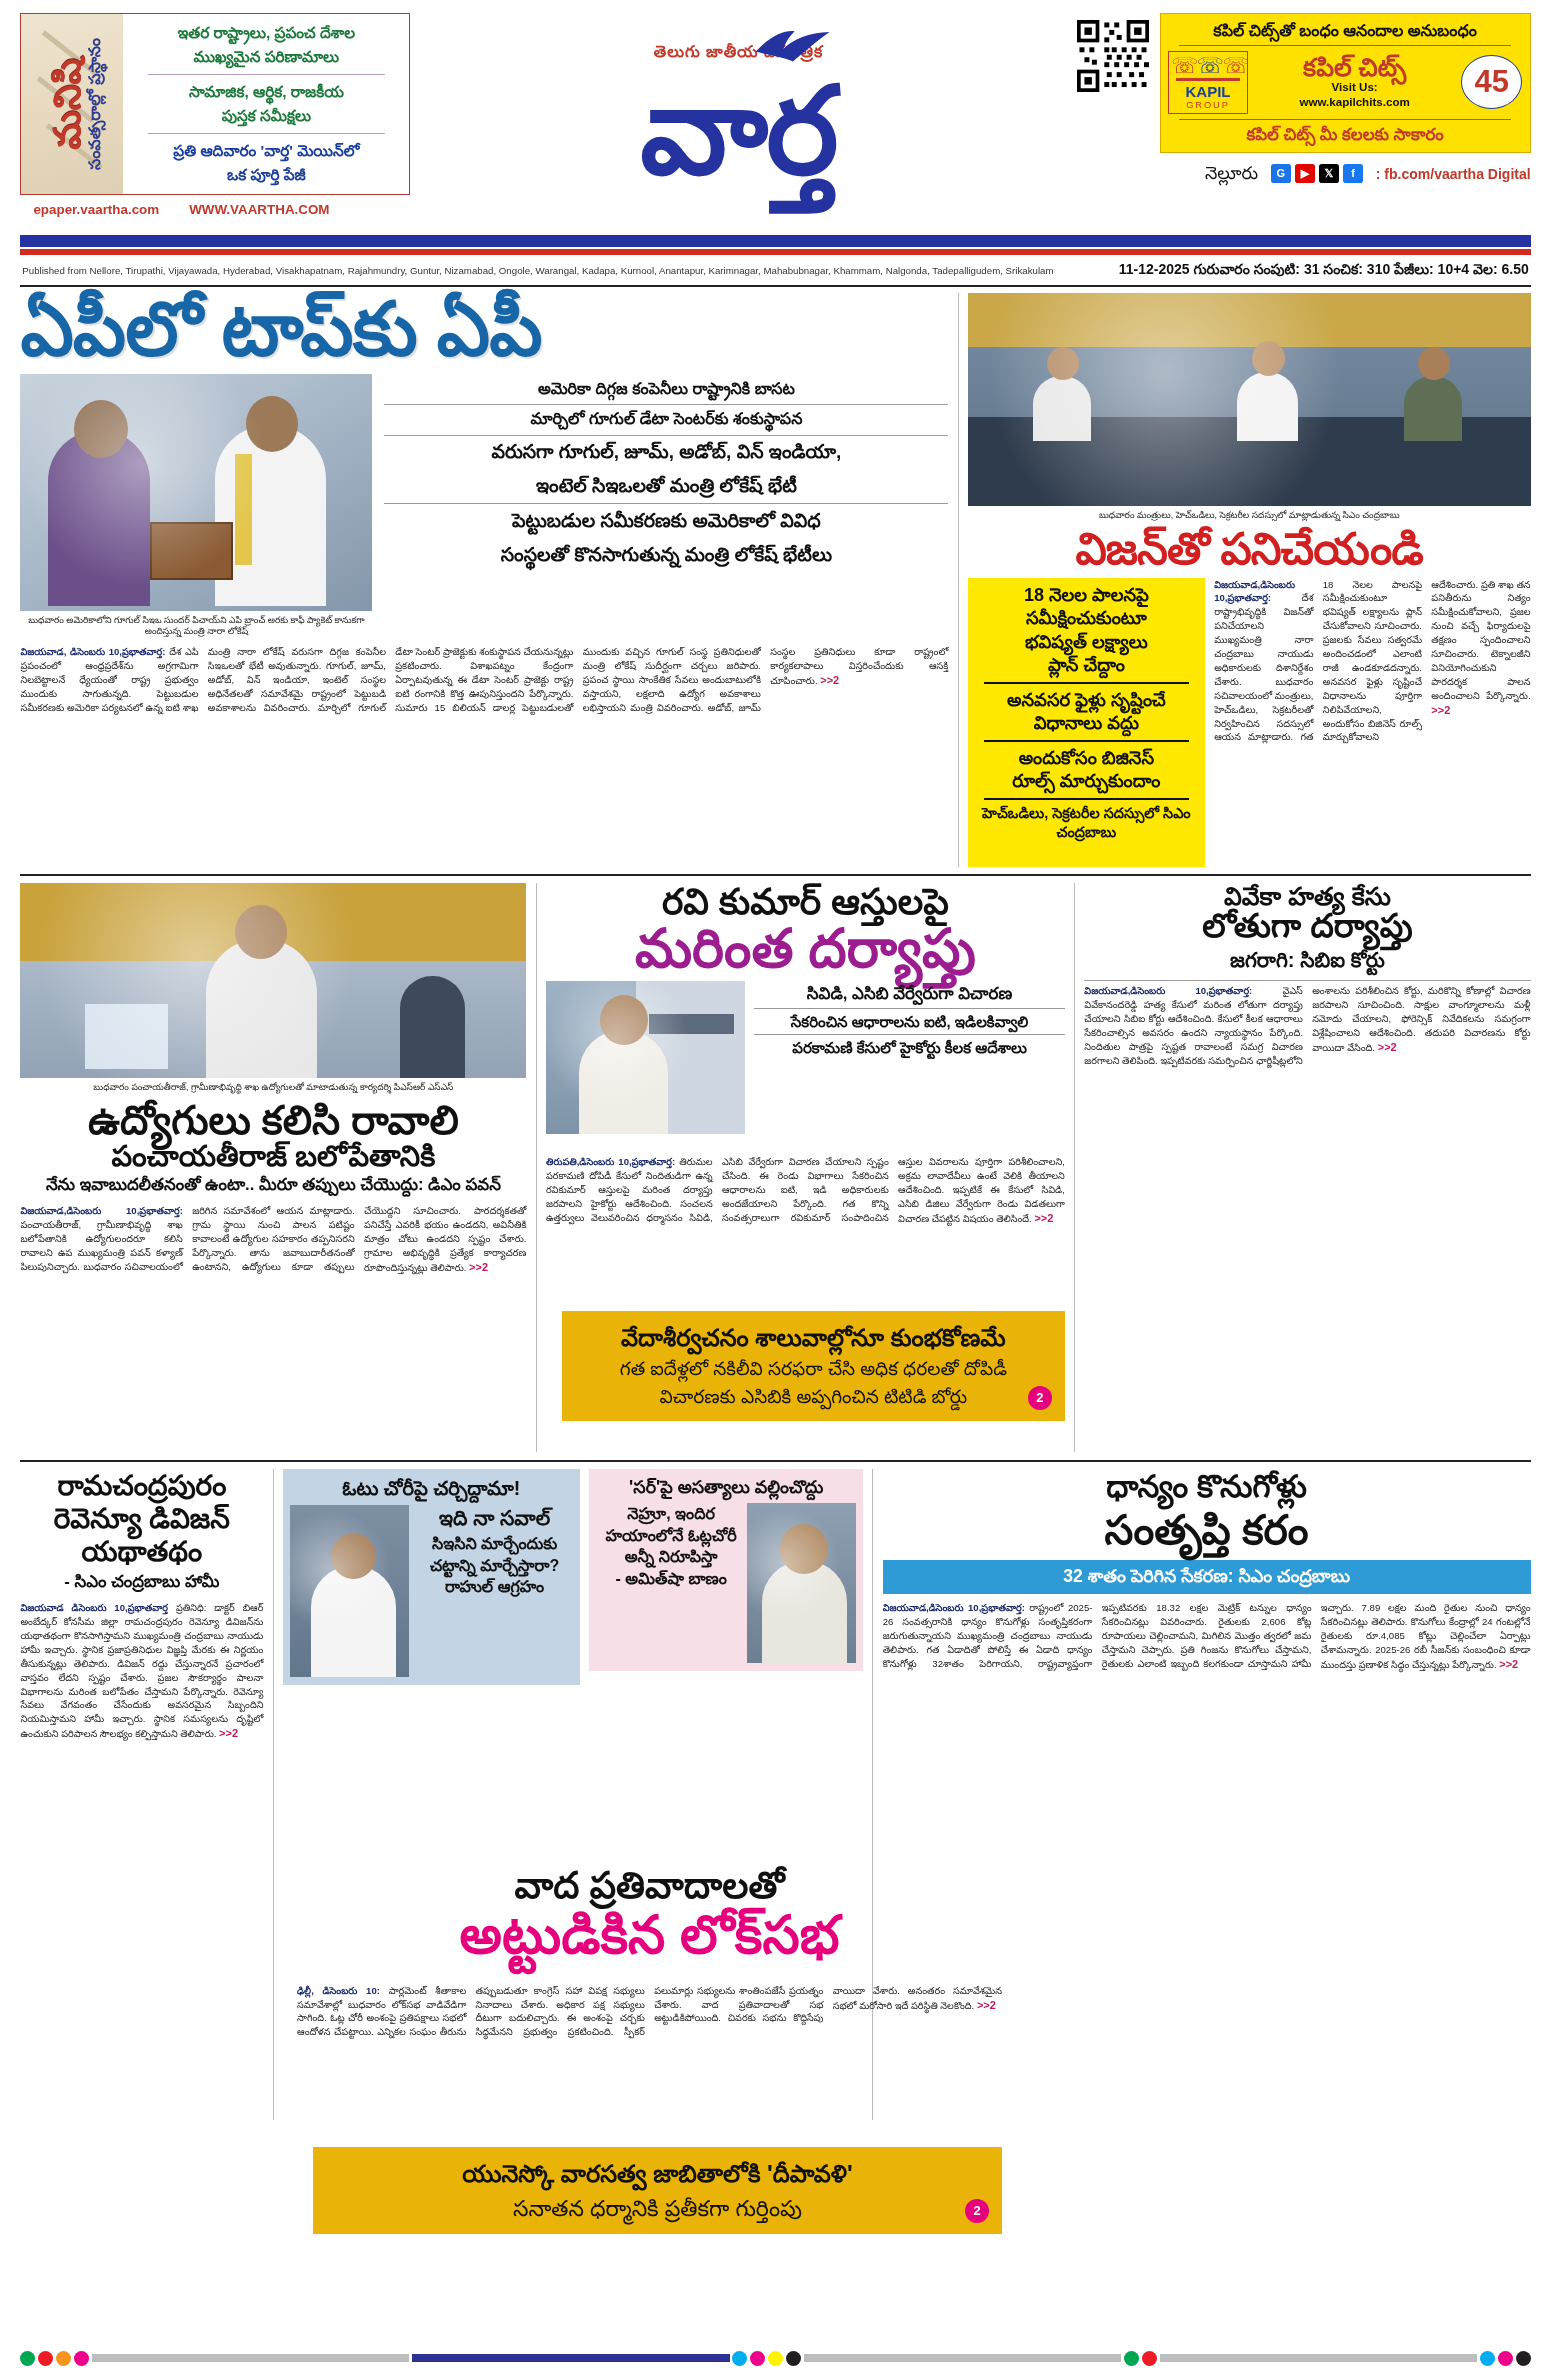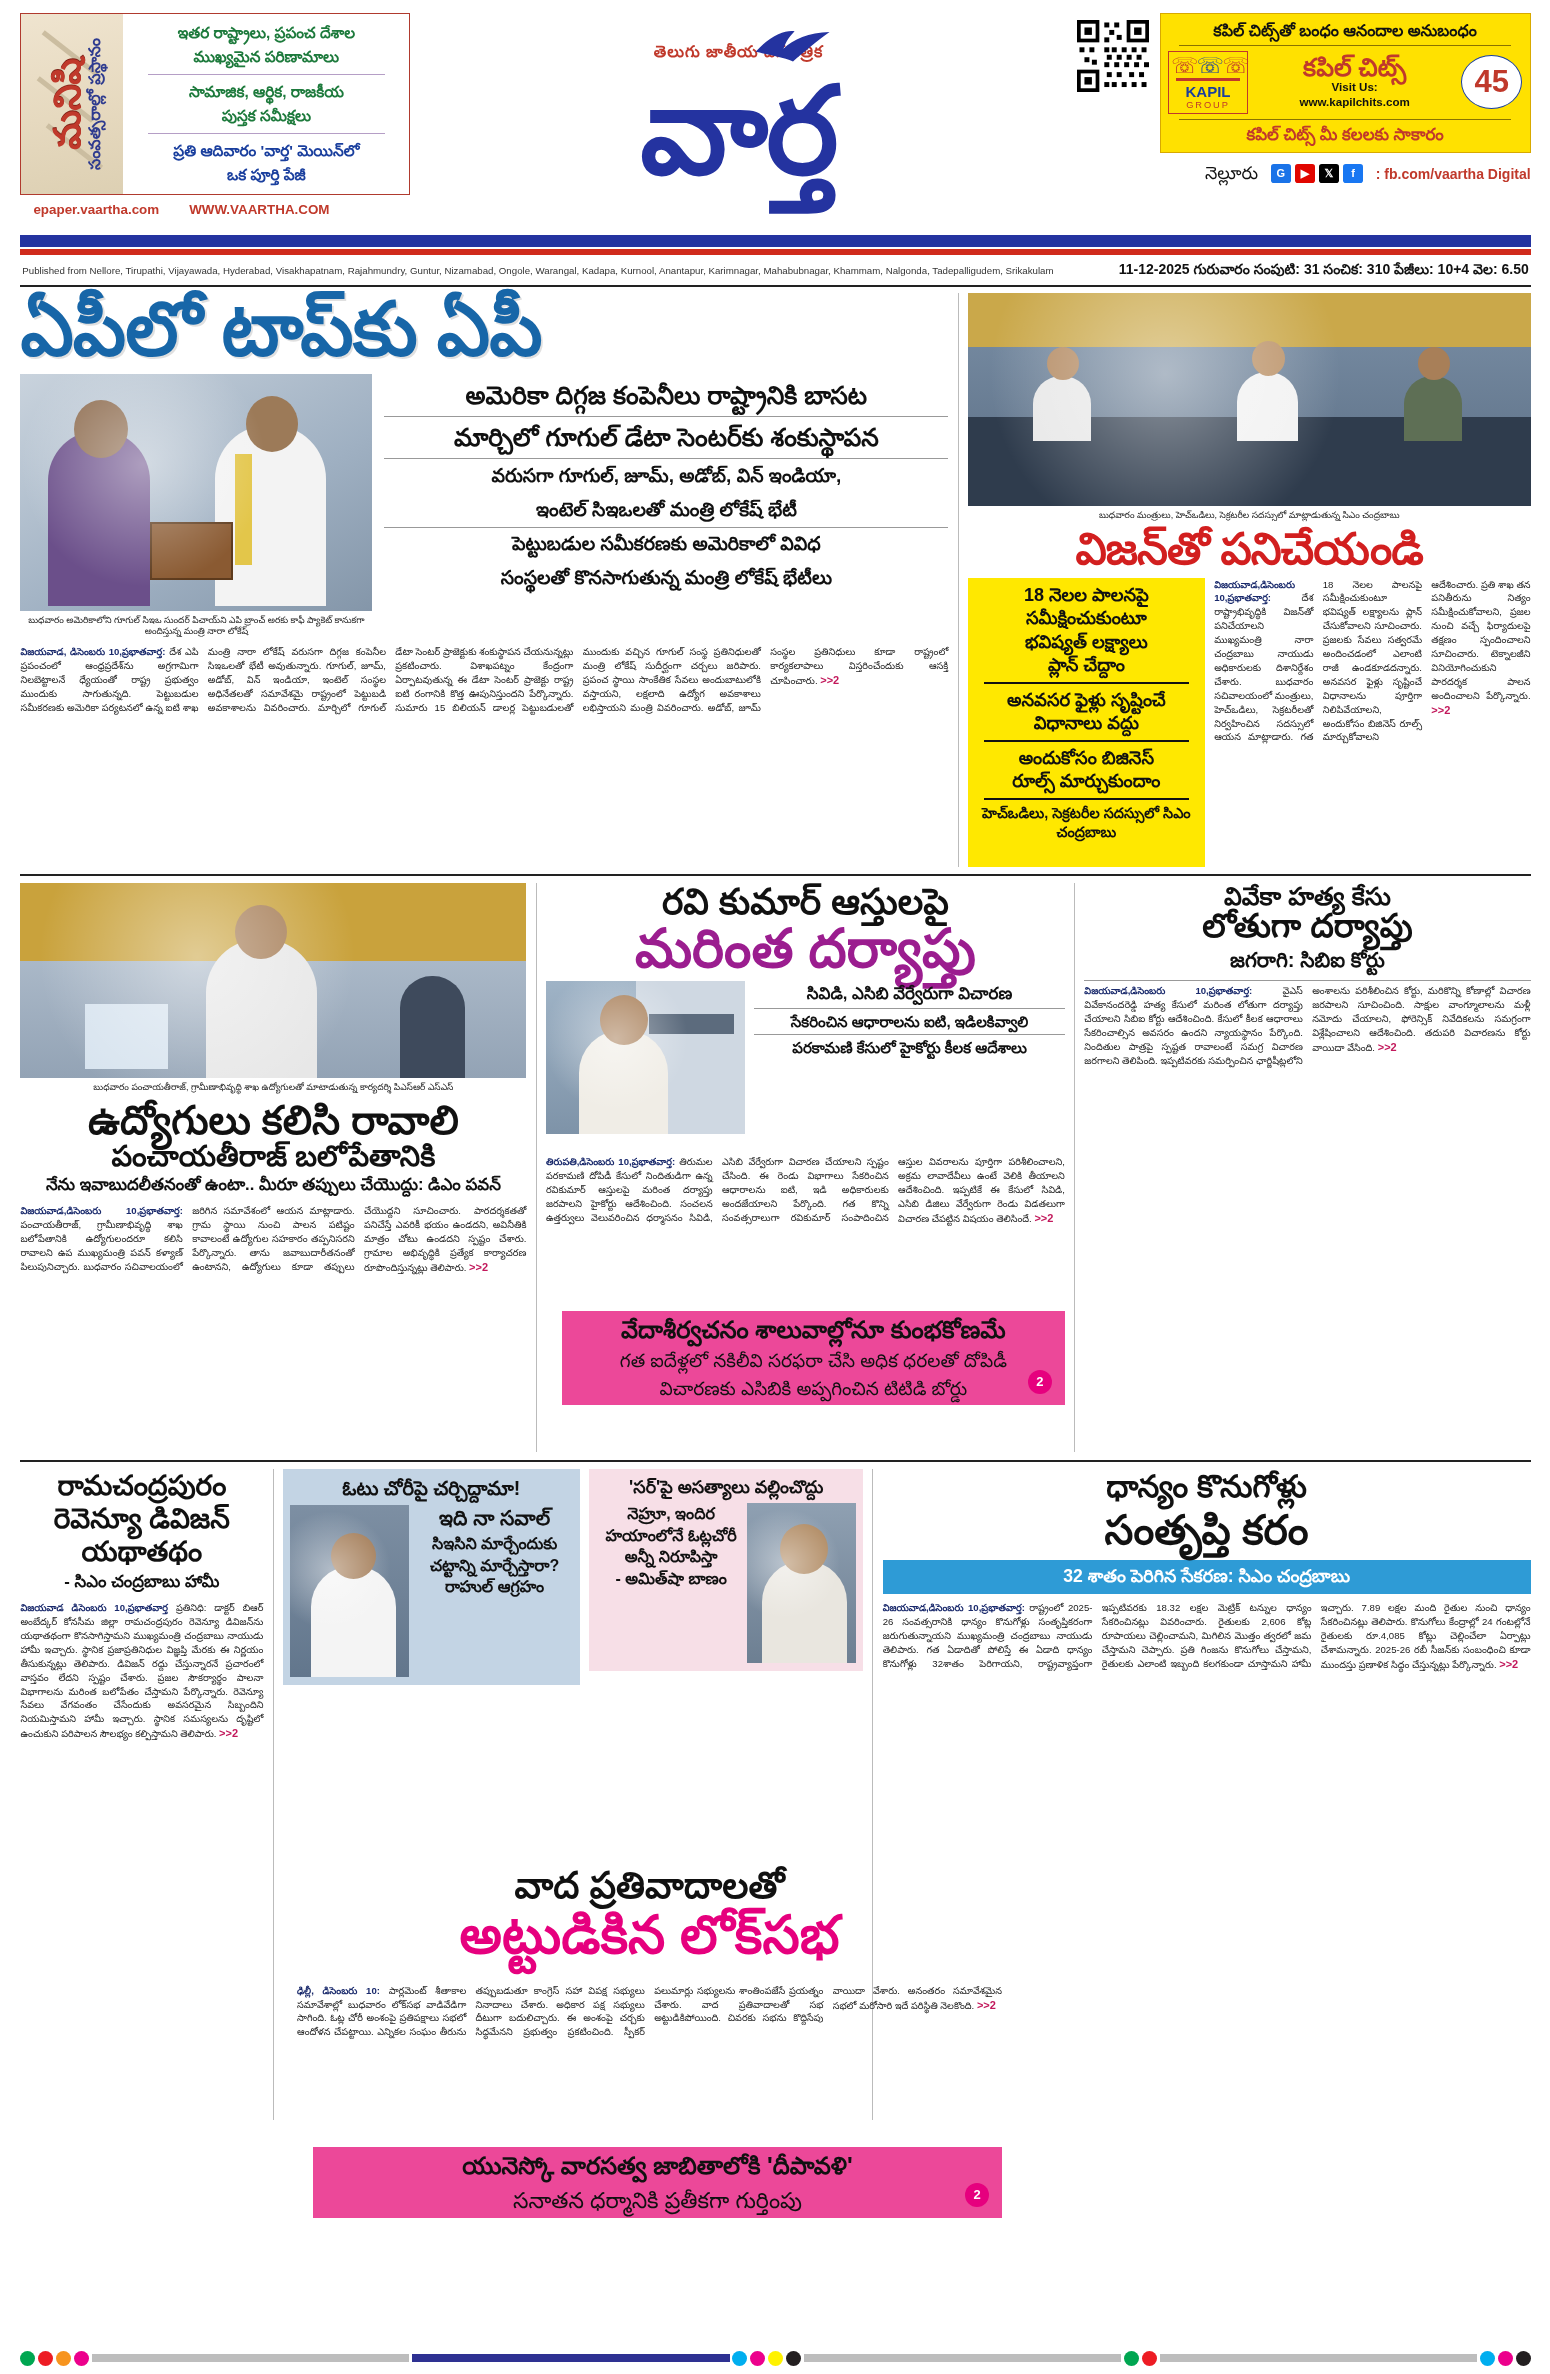--- a/index.html
+++ b/index.html
@@ -98,41 +98,41 @@
 
   
   .top { display:flex; gap:9.3px; margin-top:6.5px; }
   .top-left { width:928px; }
   .big-head { color:#1766a8; font-size:75px; font-weight:bold; line-height:0.98; letter-spacing:-0.9px;
               text-shadow:1.9px 1.9px 0 rgba(0,0,0,.12); }
   .lead-wrap { display:flex; gap:12px; margin-top:7.4px; }
   .lead-photo { width:352px; }
   .lead-photo .ph { height:237px; }
   .lead-subs { flex:1; }
-  .sub-l { font-size:25px; font-weight:bold; color:#111; text-align:center; line-height:1.3; padding:4.6px 0; }
+  .sub-l { font-size:16px; font-weight:bold; color:#111; text-align:center; line-height:1.3; padding:4.6px 0; }
   .sub-l.sm { font-size:19px; }
   .sub-div { height:0.9px; background:#999; }
   .top-right { flex:1; }
   .tr-photo { height:213px; }
   .red-head { color:#d21f1f; font-size:44px; font-weight:bold; text-align:center; line-height:1; letter-spacing:-0.9px; }
   .yellow-box { background:#ffe800; padding:6.5px 8.3px; width:237px; }
   .yb-l { font-size:18px; font-weight:bold; color:#111; text-align:center; line-height:1.3; }
   .yb-l.sm { font-size:14.4px; }
   .yb-rule { height:1.9px; background:#111; margin:4.6px 7.4px; }
 
   
   .mid { display:flex; gap:9.3px; }
   .mid-a { width:506px; }
   .mid-b { width:519px; }
   .mid-c { flex:1; }
   .purple-head { color:#9b1d8f; font-size:54px; font-weight:bold; text-align:center; line-height:1; }
   .blk-head { color:#111; font-size:32px; font-weight:bold; text-align:center; line-height:1.05; }
   .mid-sub { font-size:16.7px; font-weight:bold; text-align:center; color:#111; line-height:1.3; padding:2.8px 0; }
   .mid-sub.sm { font-size:15px; }
-  .teal-banner { background:#ec4899; padding:3px 11px; position:relative; margin-top:7.4px;margin-left:16px; }
+  .teal-banner { background:#eab308; padding:11px 11px; position:relative; margin-top:7.4px;margin-left:16px; }
   .teal-banner .l1 { font-size:24px; font-weight:bold; text-align:center; color:#111; }
   .teal-banner .l2 { font-size:18.6px; text-align:center; color:#111; margin-top:3.7px; }
   .pg-badge { position:absolute; right:13px; bottom:11px; width:24px; height:24px; border-radius:50%;
               background:#e6007e; color:#fff; font-size:13px; font-weight:bold; display:flex;
               align-items:center; justify-content:center; }
 
   
   .bot { display:flex; gap:9.3px; }
   .bot-a { width:243px; }
   .bot-b { width:297px; }

